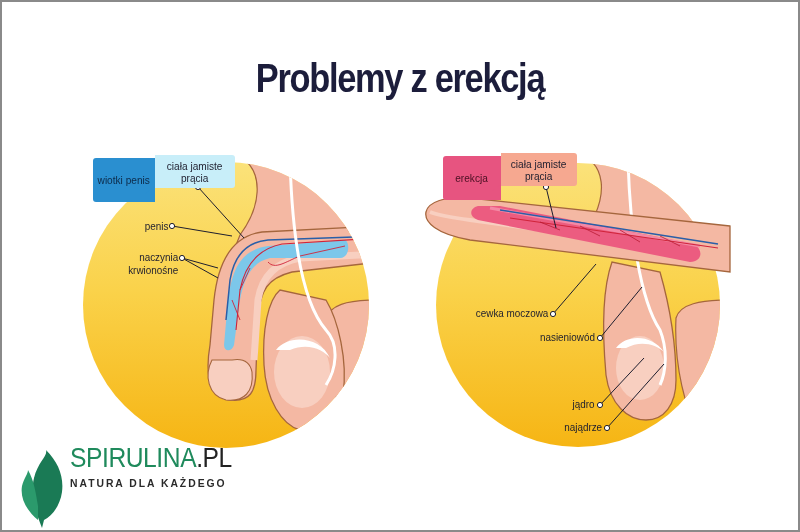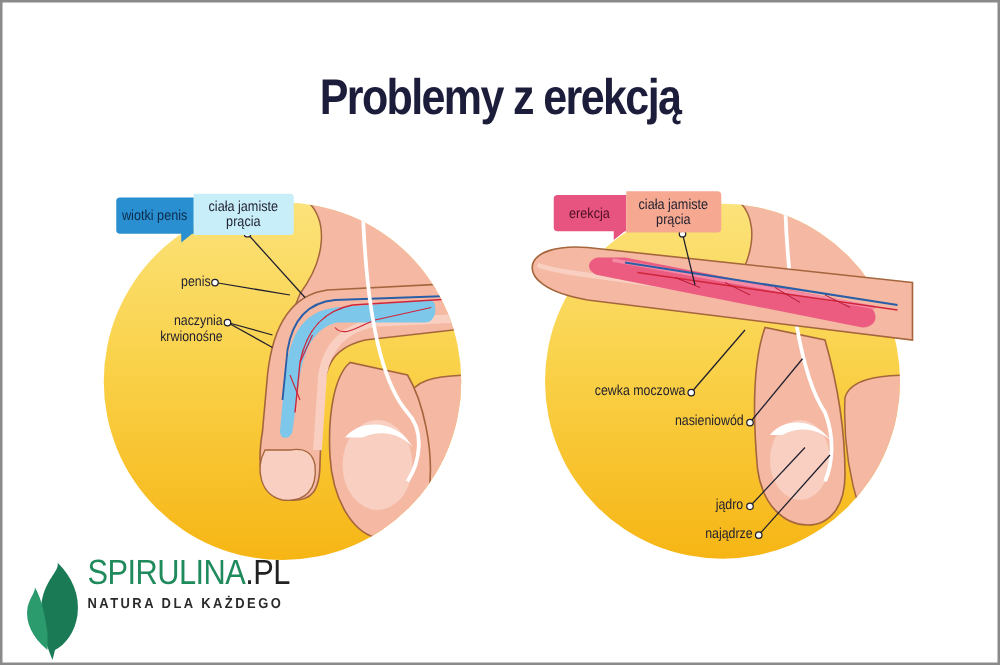--- a/index.html
+++ b/index.html
@@ -20,21 +20,21 @@
     letter-spacing: -1.5px; transform: scaleX(0.86); transform-origin: 400px 0;
   }
   .art { position: absolute; left: 0; top: 0; width: 800px; height: 532px; }
   .lbl {
     position: absolute; font-size: 11.5px; color: #1e1e2e;
     font-family: "Liberation Sans", sans-serif;
     transform: scaleX(0.86); transform-origin: right center;
     white-space: nowrap; line-height: 13px; text-align: right;
   }
   .tag {
-    position: absolute; height: 29px; display: flex; align-items: center; justify-content: center;
+    position: absolute; height: 44px; display: flex; align-items: center; justify-content: center;
     font-size: 11.5px; line-height: 12px; text-align: center; color: #1e1e2e;
   }
   .tag span { display: inline-block; transform: scaleX(0.88); }
   .logo { position: absolute; left: 18px; top: 436px; width: 240px; height: 70px; }
   .logo-name {
     position: absolute; left: 52px; top: 6px;
     font-family: "Liberation Sans Narrow", "Liberation Sans", sans-serif;
     font-size: 28px; color: #1f8a5c; letter-spacing: -0.5px;
     transform: scaleX(0.88); transform-origin: left center; white-space: nowrap;
   }

